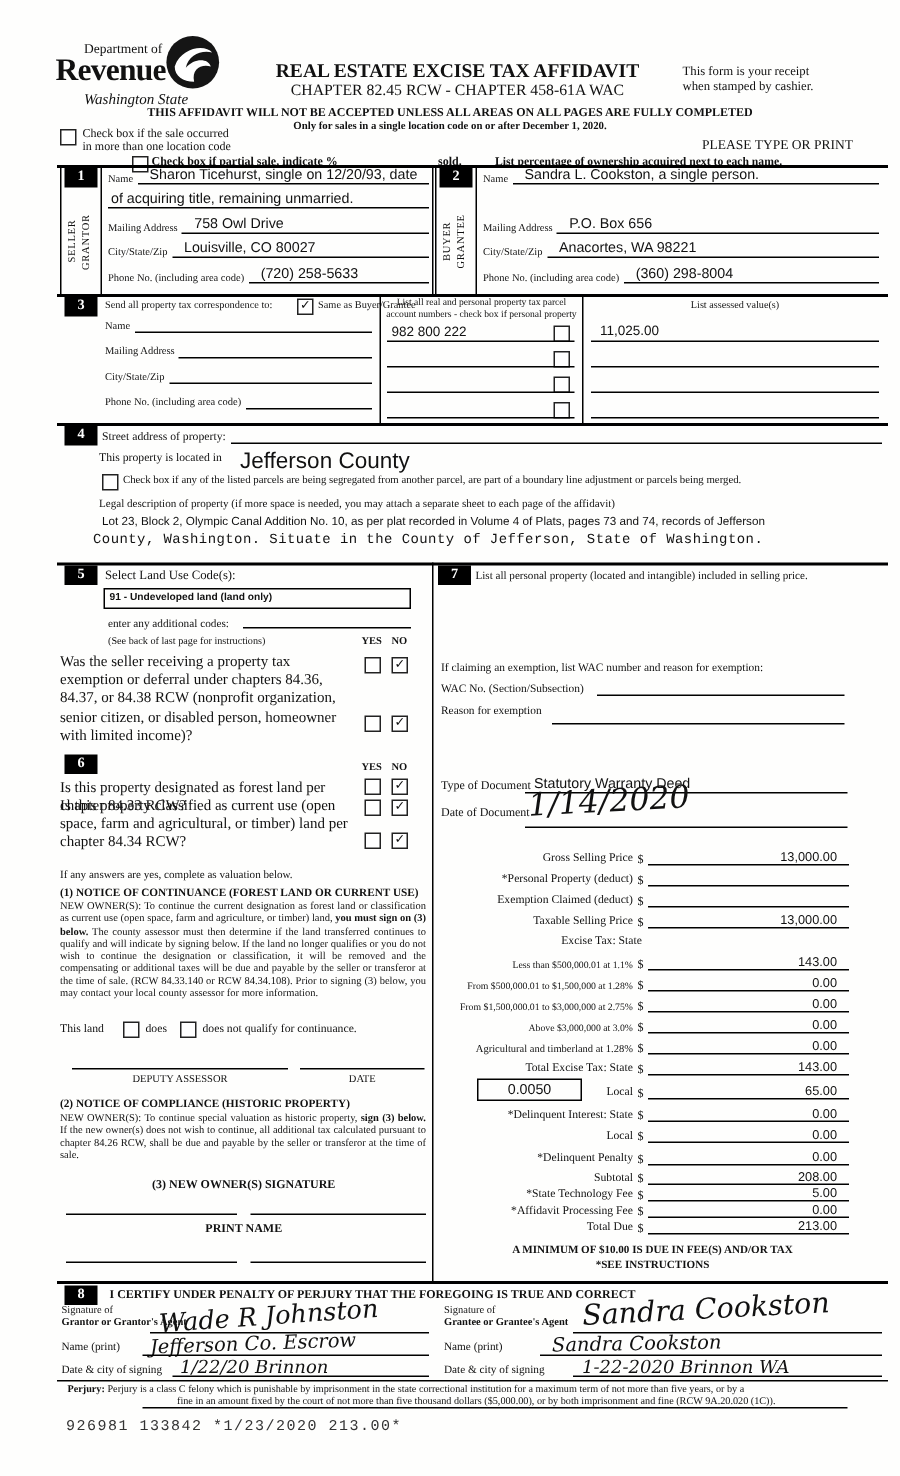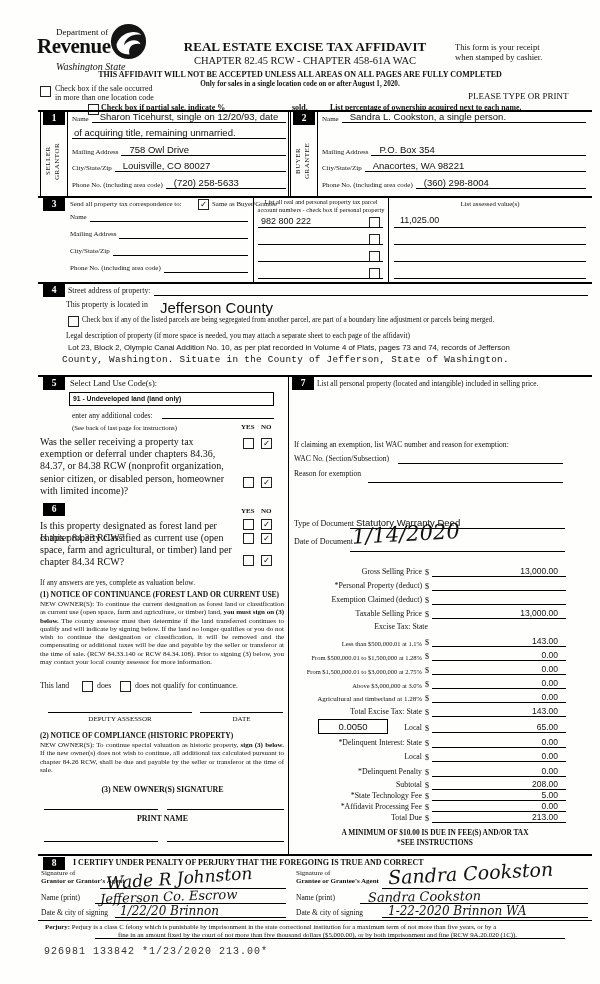--- a/index.html
+++ b/index.html
@@ -41,21 +41,21 @@
         <path d="M7 23 C12 9, 29 7, 34 13 C26 11, 17 15, 15 24 C21 17, 31 17, 33 23 C26 21, 19 25, 21 34 C13 34, 7 30, 7 23 Z" fill="#fff"></path>
       </svg>
   </div>
   <div class="abs" style="left:56px;top:61px;font-size:10px;font-style:italic">Washington State</div>
 
   <div class="abs b c" style="left:150px;top:39px;width:310px;font-size:13px">REAL ESTATE EXCISE TAX AFFIDAVIT</div>
   <div class="abs c" style="left:150px;top:55px;width:310px;font-size:10.5px">CHAPTER 82.45 RCW - CHAPTER 458-61A WAC</div>
   <div class="abs" style="left:455px;top:42px;font-size:8.5px">This form is your receipt</div>
   <div class="abs" style="left:455px;top:52px;font-size:8.5px">when stamped by cashier.</div>
   <div class="abs b c" style="left:60px;top:70px;width:480px;font-size:8px">THIS AFFIDAVIT WILL NOT BE ACCEPTED UNLESS ALL AREAS ON ALL PAGES ARE FULLY COMPLETED</div>
-  <div class="abs b c" style="left:60px;top:79.5px;width:480px;font-size:7.2px">Only for sales in a single location code on or after August 1, 2020.</div>
+  <div class="abs b c" style="left:60px;top:79.5px;width:480px;font-size:7.2px">Only for sales in a single location code on or after December 1, 2020.</div>
 
   <div class="cb" style="left:40px;top:86px"></div>
   <div class="abs" style="left:55px;top:84px;font-size:8px">Check box if the sale occurred</div>
   <div class="abs" style="left:55px;top:93px;font-size:8px">in more than one location code</div>
   <div class="abs" style="left:468px;top:91px;font-size:9px">PLEASE TYPE OR PRINT</div>
 
   <div class="cb" style="left:88px;top:104px"></div>
   <div class="abs b" style="left:101px;top:102.5px;font-size:8px">Check box if partial sale, indicate %</div>
   <div class="ul" style="left:247px;top:103px;width:40px;height:8px"></div>
   <div class="abs b" style="left:292px;top:102.5px;font-size:8px">sold.</div>
@@ -104,21 +104,21 @@
   <div class="vside" style="left:294px;top:130px;width:20px;height:62px">
     <span>BUYER</span>
       <span>GRANTEE</span>
   </div>
   <div class="field" style="left:322px;top:112px;width:264px">
     <span class="flab">Name</span>
     <span class="fval">Sandra L. Cookston, a single person.</span>
   </div>
   <div class="field" style="left:322px;top:145px;width:264px">
     <span class="flab">Mailing Address</span>
-    <span class="fval">P.O. Box 354</span>
+    <span class="fval">P.O. Box 656</span>
   </div>
   <div class="field" style="left:322px;top:161px;width:264px">
     <span class="flab">City/State/Zip</span>
     <span class="fval">Anacortes, WA 98221</span>
   </div>
   <div class="field" style="left:322px;top:178px;width:264px">
     <span class="flab">Phone No. (including area code)</span>
     <span class="fval">(360) 298-8004</span>
   </div>
 

